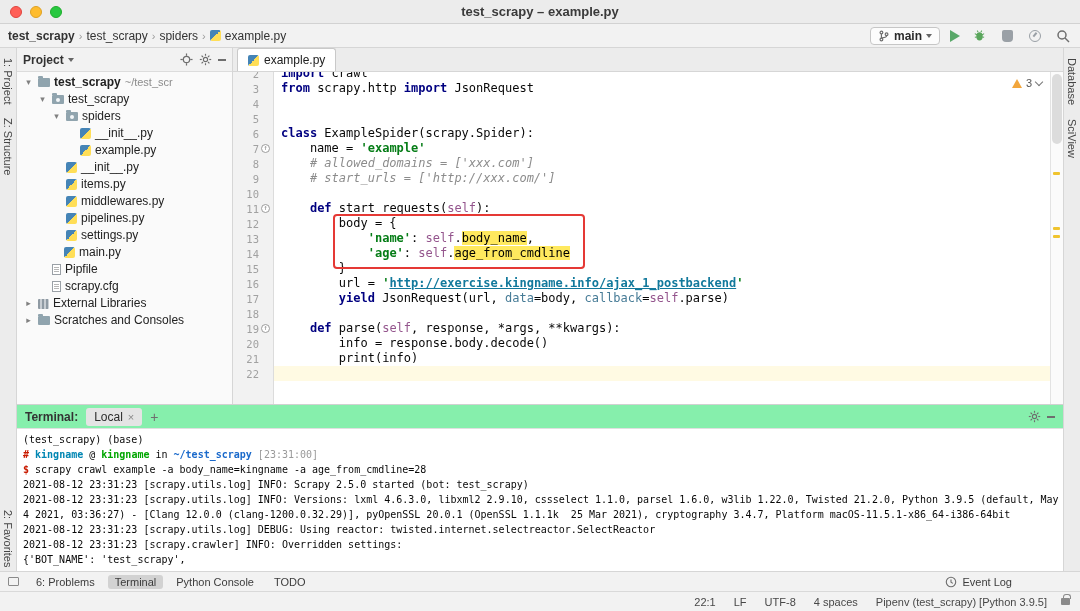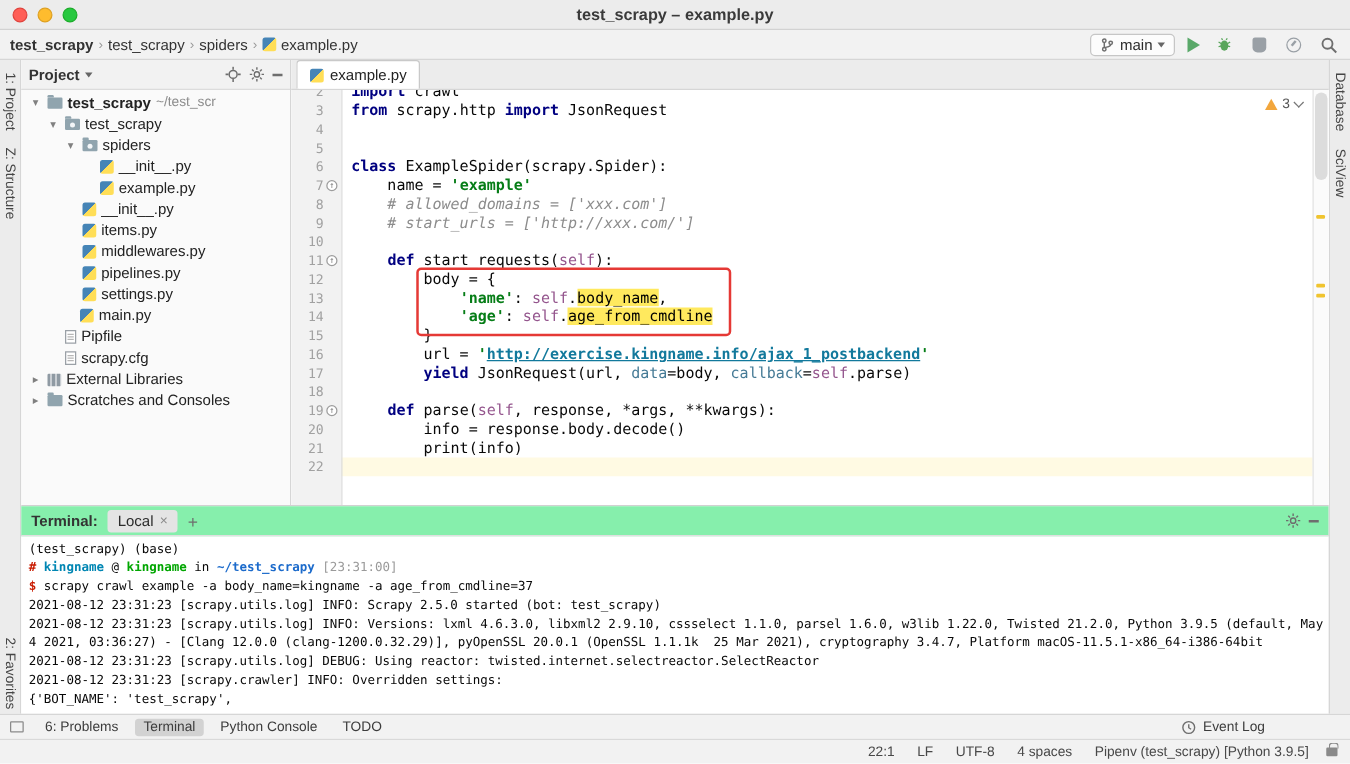--- a/index.html
+++ b/index.html
@@ -15,21 +15,21 @@
   .tl.min{background:#febc2e;border:1px solid #dea123;}
   .tl.zoom{background:#28c840;border:1px solid #1dad2b;}
   .win-title{position:absolute;left:0;right:0;text-align:center;font-size:13px;font-weight:bold;color:#3a3a3a;pointer-events:none;}
 
   
   .navbar{height:24px;flex:none;background:#f2f2f2;border-bottom:1px solid #d6d6d6;display:flex;align-items:center;padding:0 8px;}
   .bc{display:flex;align-items:center;gap:4px;}
   .bc-item{display:inline-flex;align-items:center;gap:4px;color:#333;cursor:pointer;}
   .bc-bold{font-weight:bold;}
   .bc-sep{color:#9a9a9a;font-size:11px;}
-  .nav-right{margin-left:auto;display:flex;align-items:center;gap:10px;}
+  .nav-right{margin-left:auto;display:flex;align-items:center;gap:10px;font-weight:bold;}
   .branch-widget{display:flex;align-items:center;gap:4px;height:18px;padding:0 7px;border:1px solid #c6c6c6;border-radius:4px;background:#fcfcfc;cursor:pointer;}
   .caret{width:0;height:0;border-left:3.5px solid transparent;border-right:3.5px solid transparent;border-top:4px solid #666;display:inline-block;}
   .run-tri{width:0;height:0;border-top:6px solid transparent;border-bottom:6px solid transparent;border-left:10px solid #59a869;display:inline-block;cursor:pointer;}
   .icon-btn{display:inline-flex;align-items:center;justify-content:center;width:18px;height:18px;cursor:pointer;}
   .cov-icon{width:11px;height:12px;background:#9aa0a6;border-radius:2px 2px 4px 4px;}
   .prof-icon{width:12px;height:12px;border:1.5px solid #9aa0a6;border-radius:50%;position:relative;}
   .prof-icon::after{content:"";position:absolute;left:4px;top:1px;width:1.5px;height:5px;background:#9aa0a6;transform:rotate(40deg);}
 
   
   .middle{flex:1;display:flex;min-height:0;}
@@ -388,21 +388,21 @@
                   <line x1="3.2" y1="12.8" x2="4.9" y2="11.1"></line>
                   <line x1="11.1" y1="4.9" x2="12.8" y2="3.2"></line>
                 </g>
               </svg>
             <span class="minus-icon"></span>
           </span>
         </div>
         <div class="terminal-body">
             <div class="term-row"><span class="tk-p">(test_scrapy) (base)</span></div>
             <div class="term-row"><span class="tk-red"># </span><span class="tk-cyan">kingname</span><span class="tk-p"> @ </span><span class="tk-green">kingname</span><span class="tk-p"> in </span><span class="tk-blue">~/test_scrapy</span><span class="tk-p"> </span><span class="tk-gray">[23:31:00]</span></div>
-            <div class="term-row"><span class="tk-red">$ </span><span class="tk-p">scrapy crawl example -a body_name=kingname -a age_from_cmdline=37</span></div>
+            <div class="term-row"><span class="tk-red">$ </span><span class="tk-p">scrapy crawl example -a body_name=kingname -a age_from_cmdline=28</span></div>
             <div class="term-row"><span class="tk-p">2021-08-12 23:31:23 [scrapy.utils.log] INFO: Scrapy 2.5.0 started (bot: test_scrapy)</span></div>
             <div class="term-row"><span class="tk-p">2021-08-12 23:31:23 [scrapy.utils.log] INFO: Versions: lxml 4.6.3.0, libxml2 2.9.10, cssselect 1.1.0, parsel 1.6.0, w3lib 1.22.0, Twisted 21.2.0, Python 3.9.5 (default, May</span></div>
             <div class="term-row"><span class="tk-p">4 2021, 03:36:27) - [Clang 12.0.0 (clang-1200.0.32.29)], pyOpenSSL 20.0.1 (OpenSSL 1.1.1k  25 Mar 2021), cryptography 3.4.7, Platform macOS-11.5.1-x86_64-i386-64bit</span></div>
             <div class="term-row"><span class="tk-p">2021-08-12 23:31:23 [scrapy.utils.log] DEBUG: Using reactor: twisted.internet.selectreactor.SelectReactor</span></div>
             <div class="term-row"><span class="tk-p">2021-08-12 23:31:23 [scrapy.crawler] INFO: Overridden settings:</span></div>
             <div class="term-row"><span class="tk-p">{'BOT_NAME': 'test_scrapy',</span></div>
           </div>
       </div>
     </div>
 

